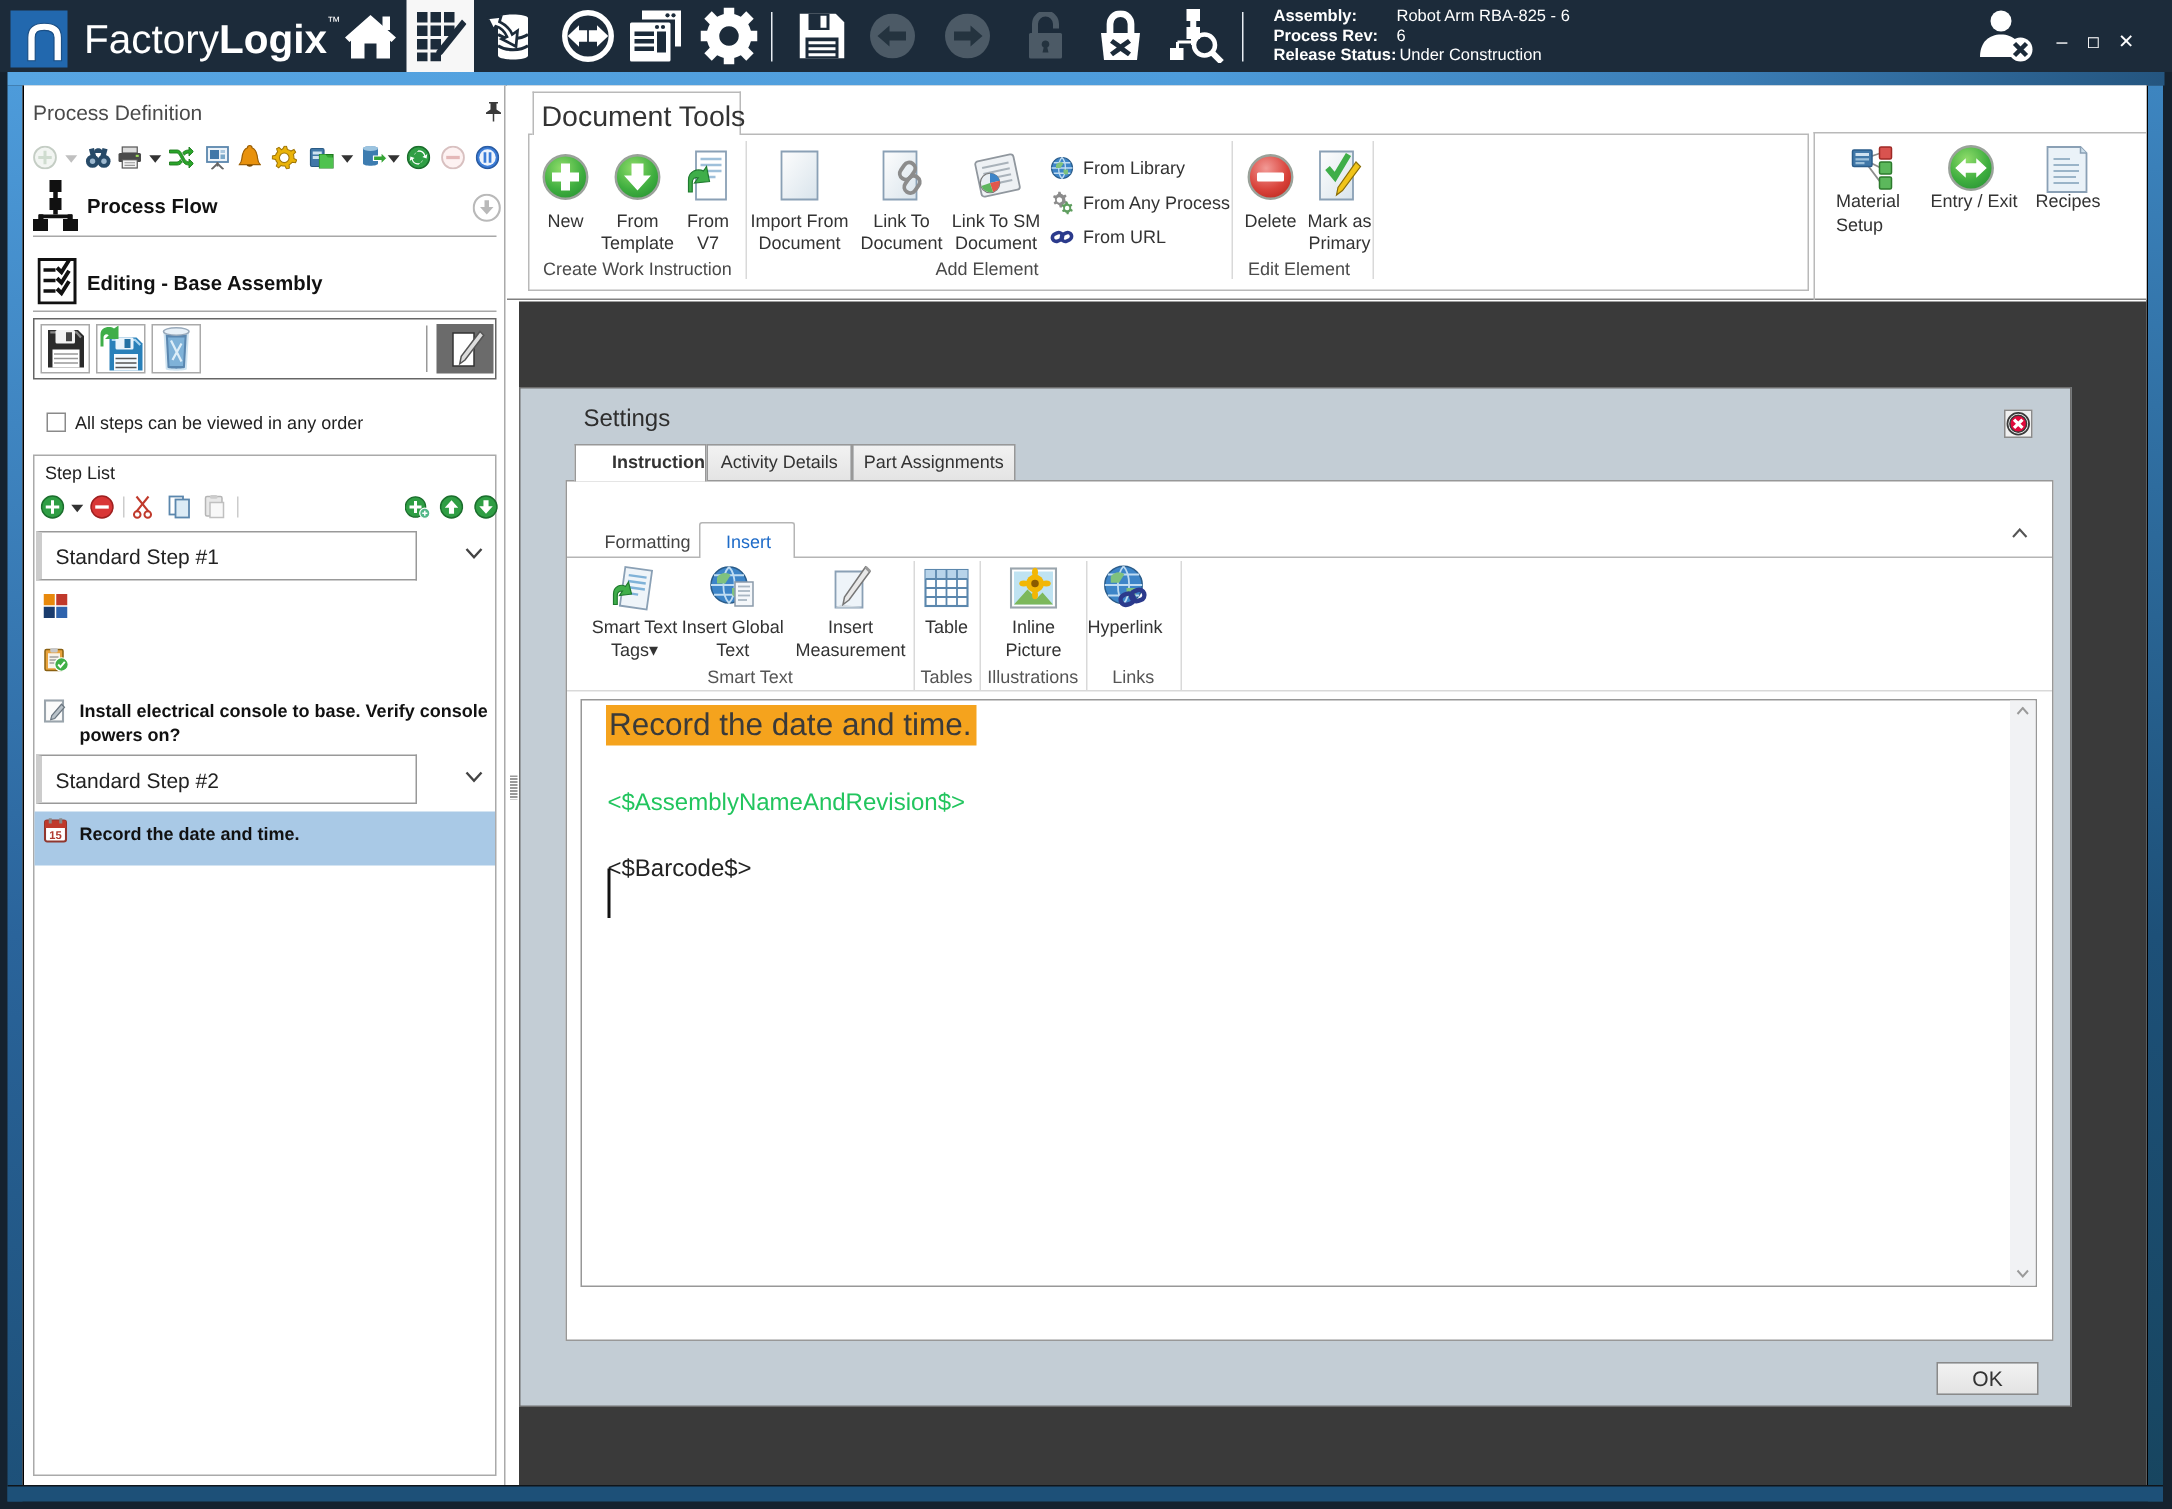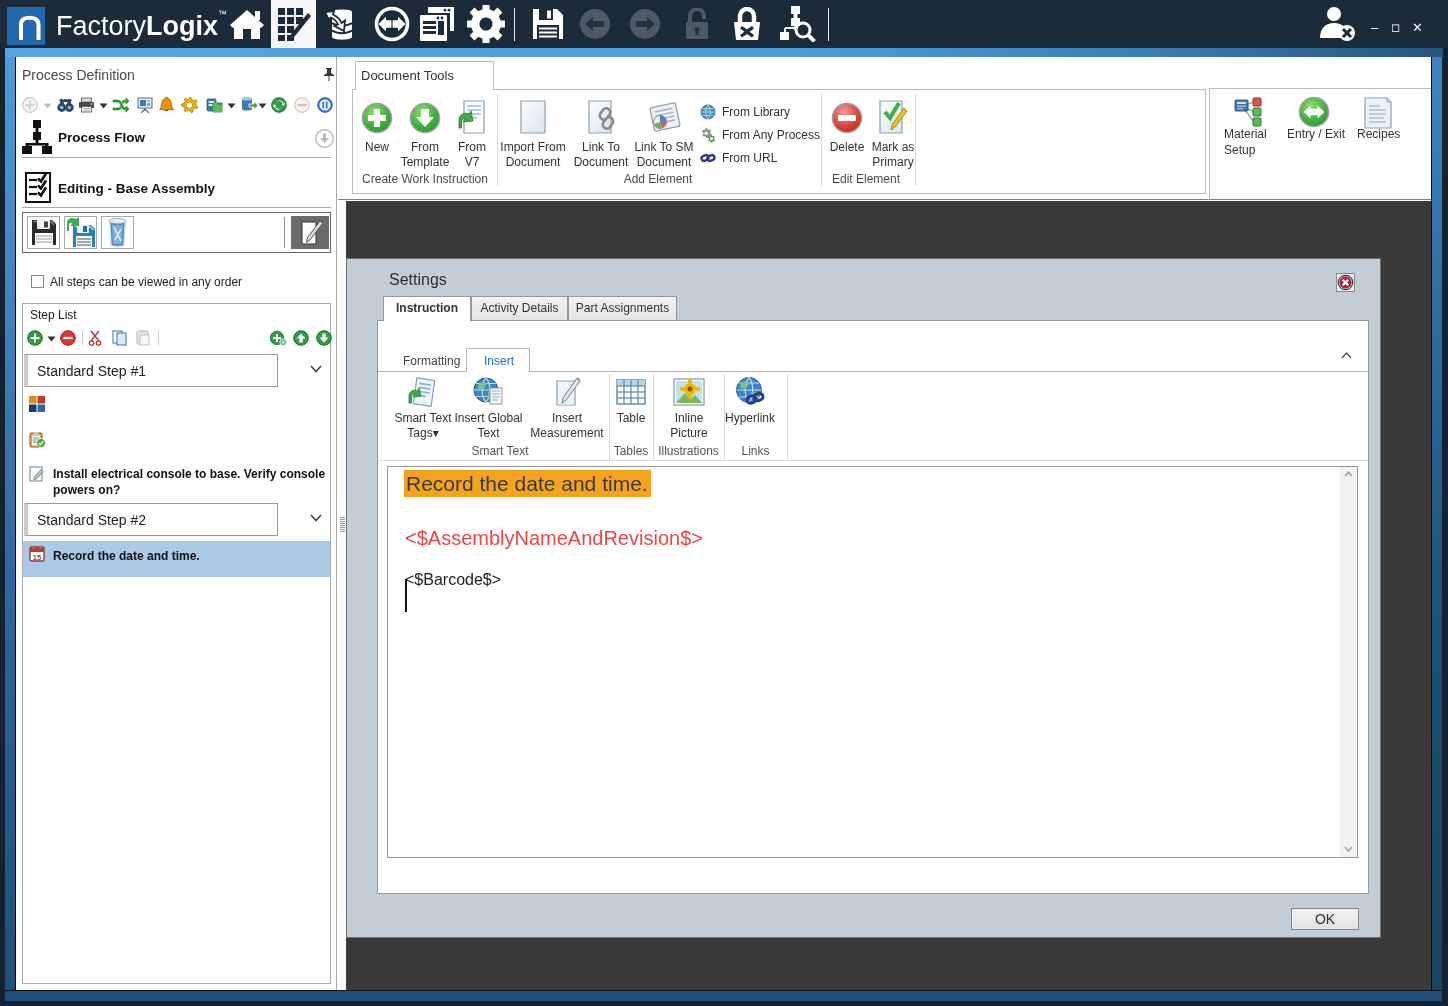--- a/index.html
+++ b/index.html
@@ -33,21 +33,21 @@
 #lpanel { left:16px; top:57px; width:321px; height:933px; background:#fff; border-right:1px solid #aaa; }
 .hr { height:1px; background:#a8a8a8; }
 
 
 .rlbl { font-size:12px; color:#333; text-align:center; line-height:14.5px; }
 .rsm { font-size:12px; color:#333; }
 .rgl { font-size:12px; color:#4a4a4a; text-align:center; }
 
 
 .tab { position:absolute; top:296px; height:25px; font-size:12px; color:#333; border:1px solid #989898; background:linear-gradient(to bottom,#f2f2f2,#e4e4e4); text-align:center; padding-top:4px; }
-.tabsel { background:#fff; border-bottom:none; font-weight:bold; height:25px; z-index:3; }
+.tabsel { background:#fff; border-bottom:none; font-weight:bold; height:25px; z-index:3;text-align:right; }
 .itablbl { font-size:12px; color:#444; }
 .dlbl { font-size:12px; color:#333; text-align:center; line-height:15px; }
 .dgl { font-size:12px; color:#555; text-align:center; }
 </style>
 </head>
 <body>
 <div id="stage">
   <div class="abs" id="titlebar"></div>
   <div class="abs" id="bluestrip"></div>
   <div class="abs" id="frameL"></div>
@@ -202,20 +202,25 @@
           <circle cx="17" cy="8" r="7"></circle>
           <path d="M3 32 C3 22 9 17 17 17 C25 17 31 22 31 32 Z"></path>
         </g>
         <circle cx="30" cy="27" r="8" fill="#fff"></circle>
         <path d="M26 23 L34 31 M34 23 L26 31" stroke="#1c2b3a" stroke-width="3"></path>
       </svg>
   </div>
   <div class="abs winbtn" style="left:1371px">–</div>
   <div class="abs winbtn" style="left:1391px;font-size:11px;top:21px">◻</div>
   <div class="abs winbtn" style="left:1412px">✕</div>
+  <div class="abs" id="asmtext">
+    <div><b>Assembly:</b>Robot Arm RBA-825 - 6</div>
+    <div><b>Process Rev:</b>6</div>
+    <div><b>Release Status:</b>Under Construction</div>
+  </div>
   <div class="abs" id="lpanel"></div>
   <div class="abs" style="left:22px;top:67px;font-size:14px;color:#4a4a4a;">Process Definition</div>
   <svg class="abs" style="left:322px;top:67px" width="13" height="15" viewBox="0 0 13 15">
       <path d="M4 1 L10 1 L10 2 L9 2 L9 6 L12 8 L12 9 L7.5 9 L7.5 14 L6.5 14 L6.5 9 L2 9 L2 8 L5 6 L5 2 L4 2 Z" fill="#3a3a3a"></path>
     </svg>
 
   <svg class="abs" style="left:22px;top:97px" width="16" height="16" viewBox="0 0 16 16">
       <circle cx="8" cy="8" r="7.3" fill="#f2f5f2" stroke="#c4cdc4" stroke-width="1.2"></circle>
       <path d="M7 3.5 h2 v3.5 H12.5 v2 H9 v3.5 H7 V9 H3.5 V7 H7 Z" fill="#cfdccf"></path>
     </svg>
@@ -479,21 +484,21 @@
       <rect x="3.5" y="0.5" width="2" height="3.5" fill="#888"></rect>
       <rect x="10.5" y="0.5" width="2" height="3.5" fill="#888"></rect>
       <text x="8" y="14.5" font-size="7.5" font-weight="bold" fill="#b03a30" text-anchor="middle" font-family="Liberation Sans">15</text>
     </svg>
   <div class="abs" style="left:53px;top:549px;font-size:12px;font-weight:bold;color:#111;">Record the date and time.</div>
 
   <div class="abs" style="left:340px;top:517px;width:5px;height:16px;background:repeating-linear-gradient(to bottom,#9a9a9a 0,#9a9a9a 1px,#fff 1px,#fff 2px);"></div>
   <div class="abs" style="left:338px;top:57px;width:1093px;height:143px;background:#fff;border-bottom:1px solid #808080;"></div>
   <div class="abs" style="left:352px;top:89px;width:854px;height:105px;border:1px solid #b9b9b9;background:#fff;"></div>
   <div class="abs" style="left:355px;top:61px;width:139px;height:29px;background:#fff;border:1px solid #b9b9b9;border-bottom:none;"></div>
-  <div class="abs" style="left:361px;top:68px;font-size:13px;color:#333;">Document Tools</div>
+  <div class="abs" style="left:361px;top:68px;font-size:19px;color:#333;">Document Tools</div>
   <div class="abs" style="left:1209px;top:88px;width:222px;height:112px;border-left:1px solid #b9b9b9;border-top:1px solid #b9b9b9;"></div>
 
   <svg class="abs" style="left:361px;top:102px" width="32" height="32" viewBox="0 0 32 32">
       <defs>
         <radialGradient id="gg" cx="0.4" cy="0.3" r="0.9">
           <stop offset="0" stop-color="#8fdc6a"></stop>
           <stop offset="0.55" stop-color="#3fae3f"></stop>
           <stop offset="1" stop-color="#1f8a2f"></stop>
         </radialGradient>
       </defs>
@@ -750,18 +755,18 @@
   <div class="abs" style="left:387px;top:466px;width:971px;height:392px;background:#fff;border:1px solid #989898;"></div>
   <div class="abs" style="left:1340px;top:467px;width:17px;height:390px;background:#f1f2f4;"></div>
   <svg class="abs" style="left:1344px;top:471px" width="9" height="6" viewBox="0 0 9 6">
       <path d="M1 5 L4.5 1 L8 5" stroke="#9a9a9a" stroke-width="1.3" fill="none"></path>
     </svg>
   <svg class="abs" style="left:1344px;top:846px" width="9" height="6" viewBox="0 0 9 6">
       <path d="M1 1 L4.5 5 L8 1" stroke="#9a9a9a" stroke-width="1.3" fill="none"></path>
     </svg>
   <div class="abs" style="left:404px;top:470px;width:247px;height:27px;background:#f5a31d;"></div>
   <div class="abs" style="left:406px;top:472px;font-size:21px;color:#3a3a3a;">Record the date and time.</div>
-  <div class="abs" style="left:405px;top:527px;font-size:20px;color:#ef4444;">&lt;$AssemblyNameAndRevision$&gt;</div>
+  <div class="abs" style="left:405px;top:527px;font-size:16px;color:#22c55e;">&lt;$AssemblyNameAndRevision$&gt;</div>
   <div class="abs" style="left:405px;top:571px;font-size:16px;color:#222;">&lt;$Barcode$&gt;</div>
   <div class="abs" style="left:405px;top:579px;width:1.5px;height:33px;background:#111;"></div>
 
   <div class="abs" style="left:1291px;top:908px;width:68px;height:22px;background:linear-gradient(to bottom,#f2f2f2,#e3e3e3);border:1px solid #8a8a8a;text-align:center;font-size:14px;color:#333;padding-top:2px;">OK</div>
 </div>
 
 </body></html>

